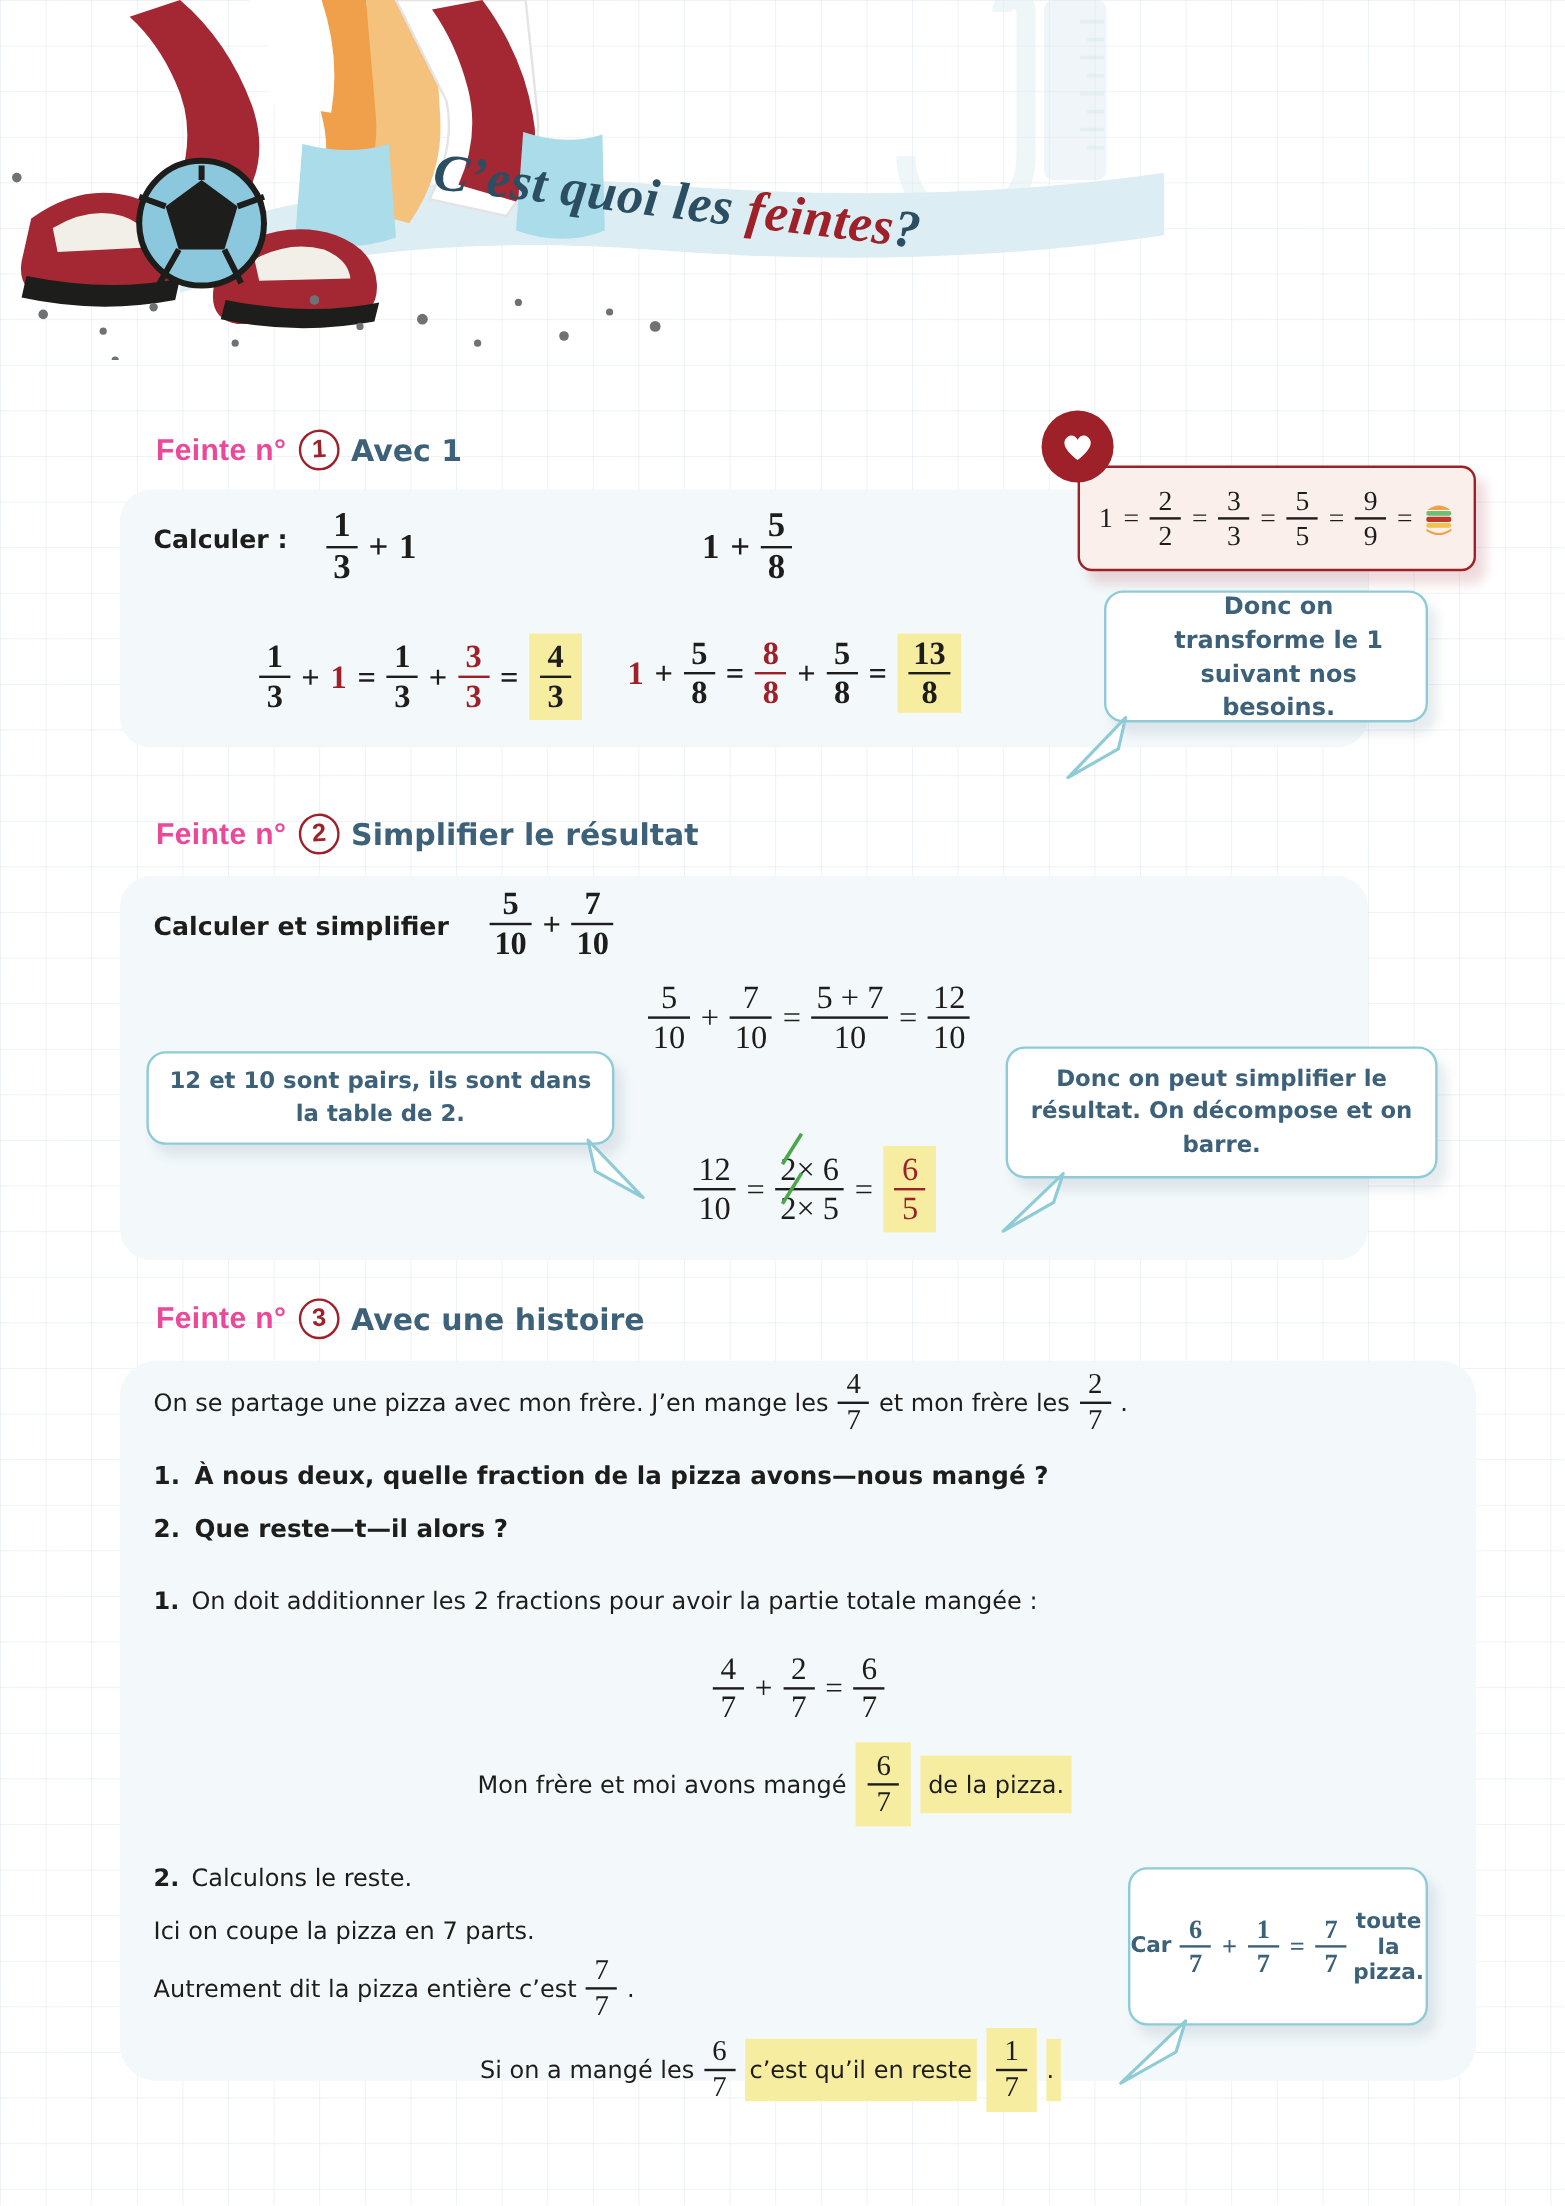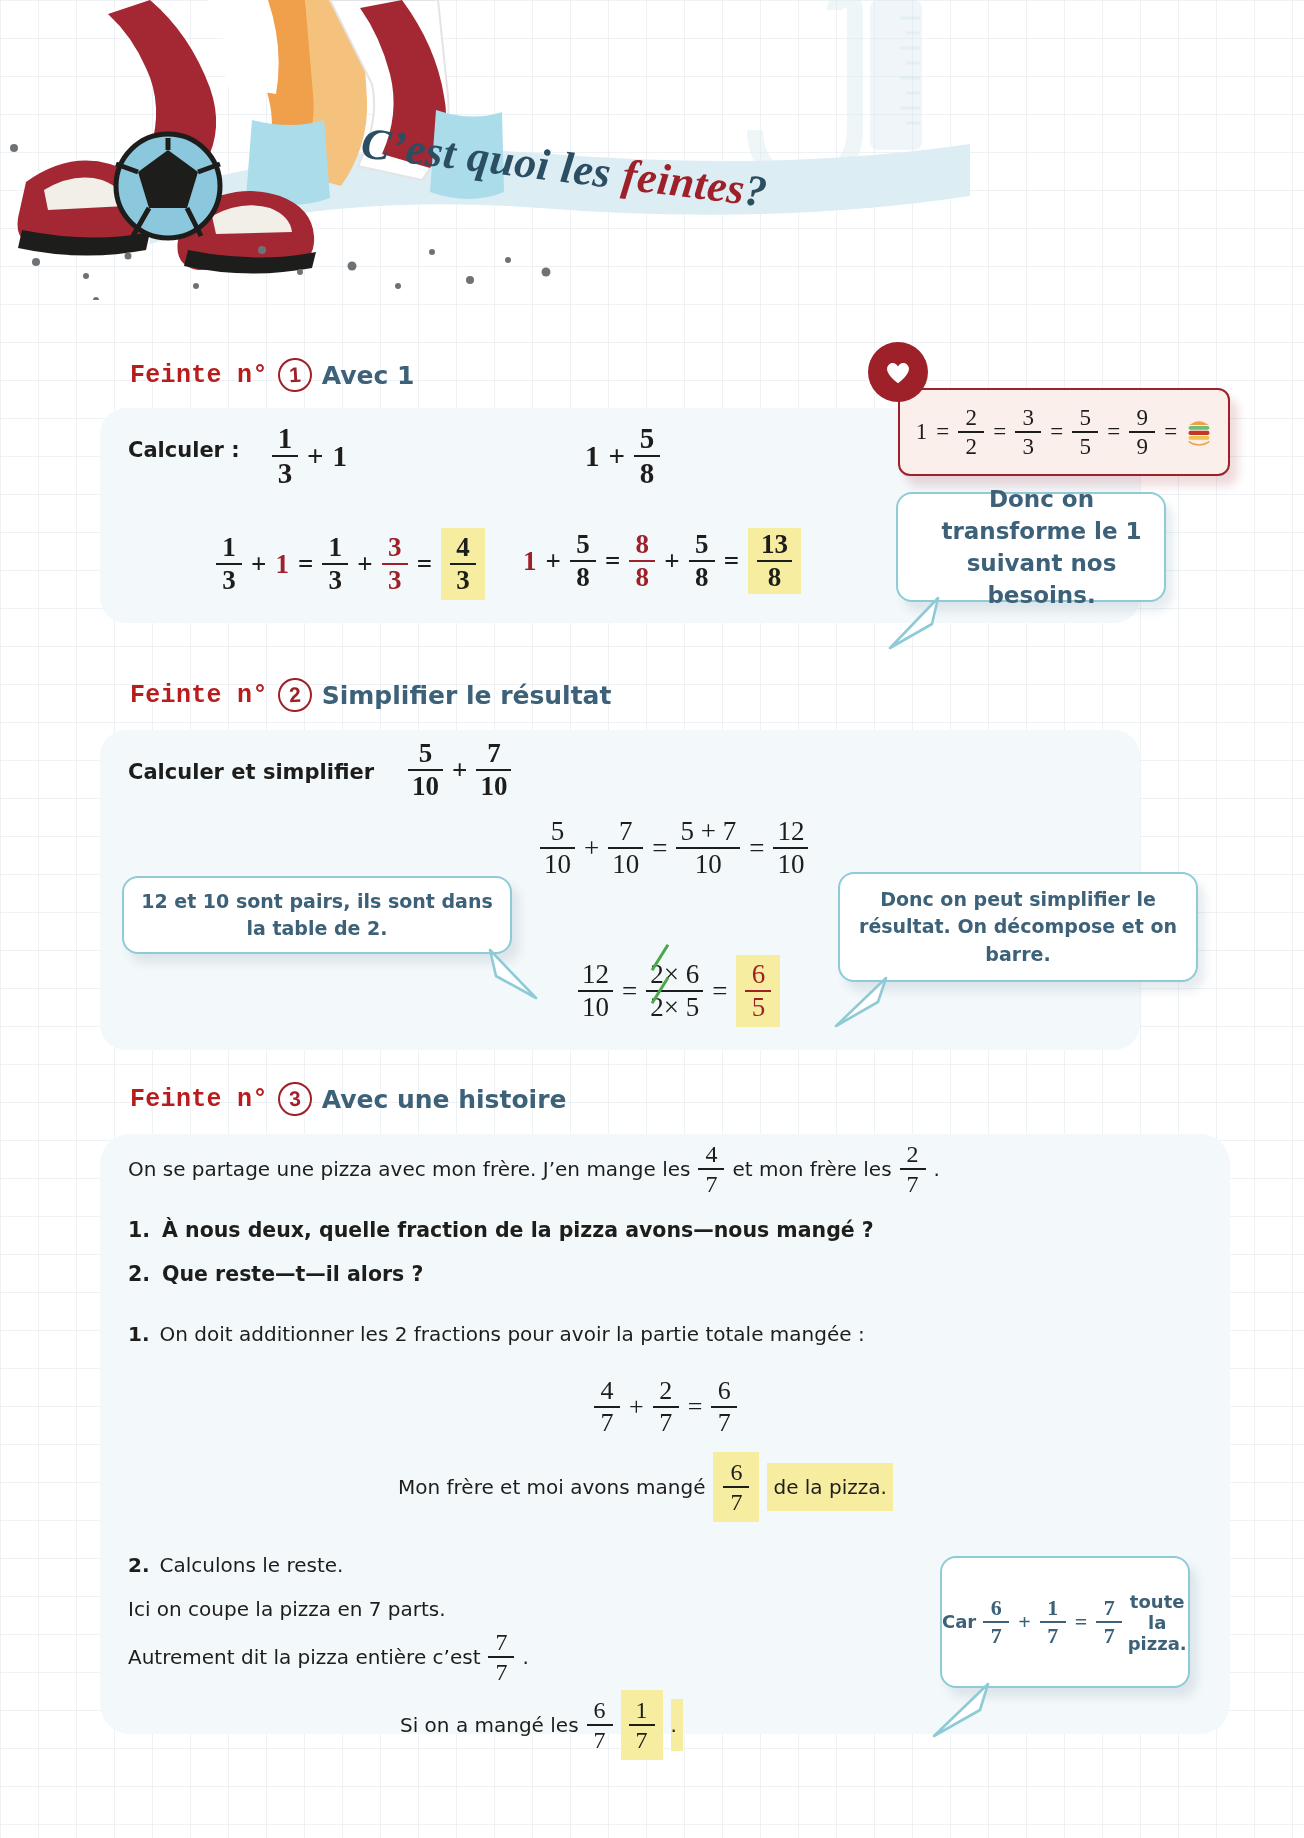--- a/index.html
+++ b/index.html
@@ -35,21 +35,21 @@
     transform: rotate(7deg);
     letter-spacing: .5px;
   }
   .title-text .accent { color: #9e2029; }
 
   
   .feinte-head {
     position: absolute; display: flex; align-items: center; gap: 10px;
     font-size: 25px; font-weight: 700; z-index: 5;
   }
-  .feinte-label { color: #b91c1c; font-family: Liberation Mono, monospace; letter-spacing: .3px; }
+  .feinte-label { color: #ec4899; font-family: Liberation Sans, sans-serif; letter-spacing: .3px; }
   .feinte-num {
     width: 34px; height: 34px; border: 2.4px solid #9e2029; border-radius: 50%;
     color: #9e2029; display: flex; align-items: center; justify-content: center;
     font-size: 21px; font-weight: 700; transform: rotate(-3deg);
   }
   .feinte-sub { color: #3c6179; font-family: "DejaVu Sans", sans-serif; }
 
   
   .panel {
     position: absolute; background: #f3f8fa; border-radius: 26px; z-index: 1;
@@ -319,21 +319,21 @@
           <path d="M4 9 q11 -9 22 0 z" fill="#f0a04b"></path>
           <rect x="3" y="10" width="24" height="4.5" rx="2" fill="#6fbf73"></rect>
           <rect x="3" y="15.5" width="24" height="5" rx="2" fill="#c0392b"></rect>
           <rect x="3" y="21.5" width="24" height="4.5" rx="2" fill="#f2c14e"></rect>
           <path d="M3 27 q12 8 24 0 l0 2 q-12 8 -24 0 z" fill="#f0a04b"></path>
         </svg>
       </span>
     </div>
   </div>
 
-  <div class="bubble" style="left:896px; top:492px; width:270px; height:110px; font-size:23px; line-height:1.4;padding-left:21px;">
+  <div class="bubble" style="left:920px; top:492px; width:270px; height:110px; font-size:20px; line-height:1.4;padding-left:21px;">
     <span style="padding:0 14px;">Donc on transforme le 1 suivant nos besoins.</span>
   </div>
   <svg style="position:absolute; left:880px; top:596px; z-index:6;" width="60" height="58">
     <path d="M58 2 L10 52 L52 28 Z" fill="#ffffff" stroke="#8ecbd6" stroke-width="2.6" stroke-linejoin="round"></path>
   </svg>
 
   <div class="feinte-head" style="left:130px; top:678px;">
     <span class="feinte-label">Feinte n°</span>
     <span class="feinte-num">2</span>
     <span class="feinte-sub">Simplifier le résultat</span>
@@ -503,20 +503,21 @@
     <span>.</span>
   </div>
 
   <div class="ptext" style="left:400px; top:1690px; font-size:20px; gap:8px;">
     <span>Si on a mangé les</span>
     <span class="math frac" style="font-size:24px;">
         <span class="num">6</span>
         <span class="bar"></span>
         <span class="den">7</span>
       </span>
+    <span class="hlbox" style="padding:14px 4px;">c’est qu’il en reste</span>
     <span class="math frac hlbox" style="font-size:24px; padding:8px 8px;">
         <span class="num">1</span>
         <span class="bar"></span>
         <span class="den">7</span>
       </span>
     <span class="hlbox" style="padding:14px 6px 14px 0;">.</span>
   </div>
 
   <div class="bubble" style="left:940px; top:1556px; width:250px; height:132px; flex-direction:row; gap:4px; font-size:18px;">
     <div class="math mrow" style="font-size:22px; font-weight:700; color:#3c6179;">

